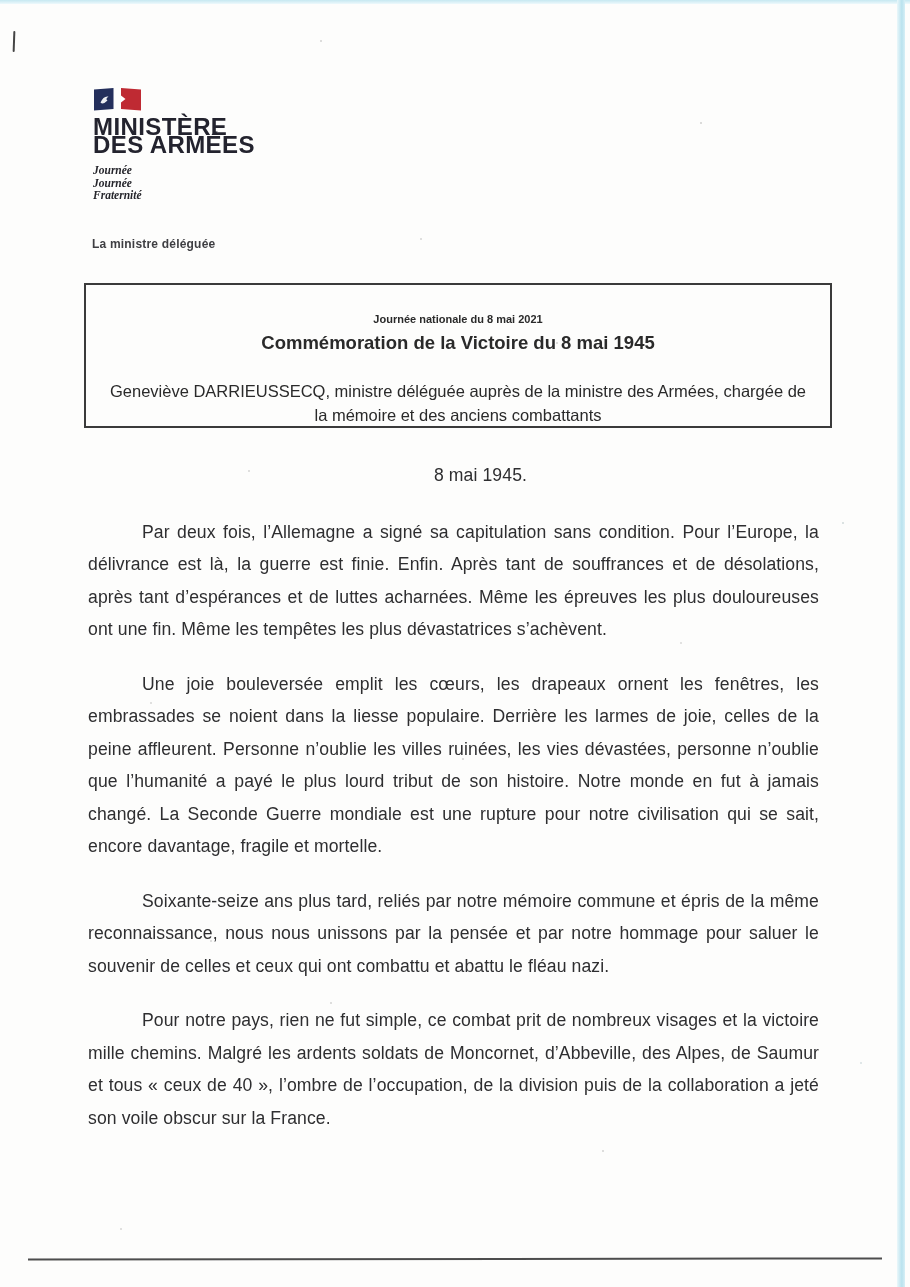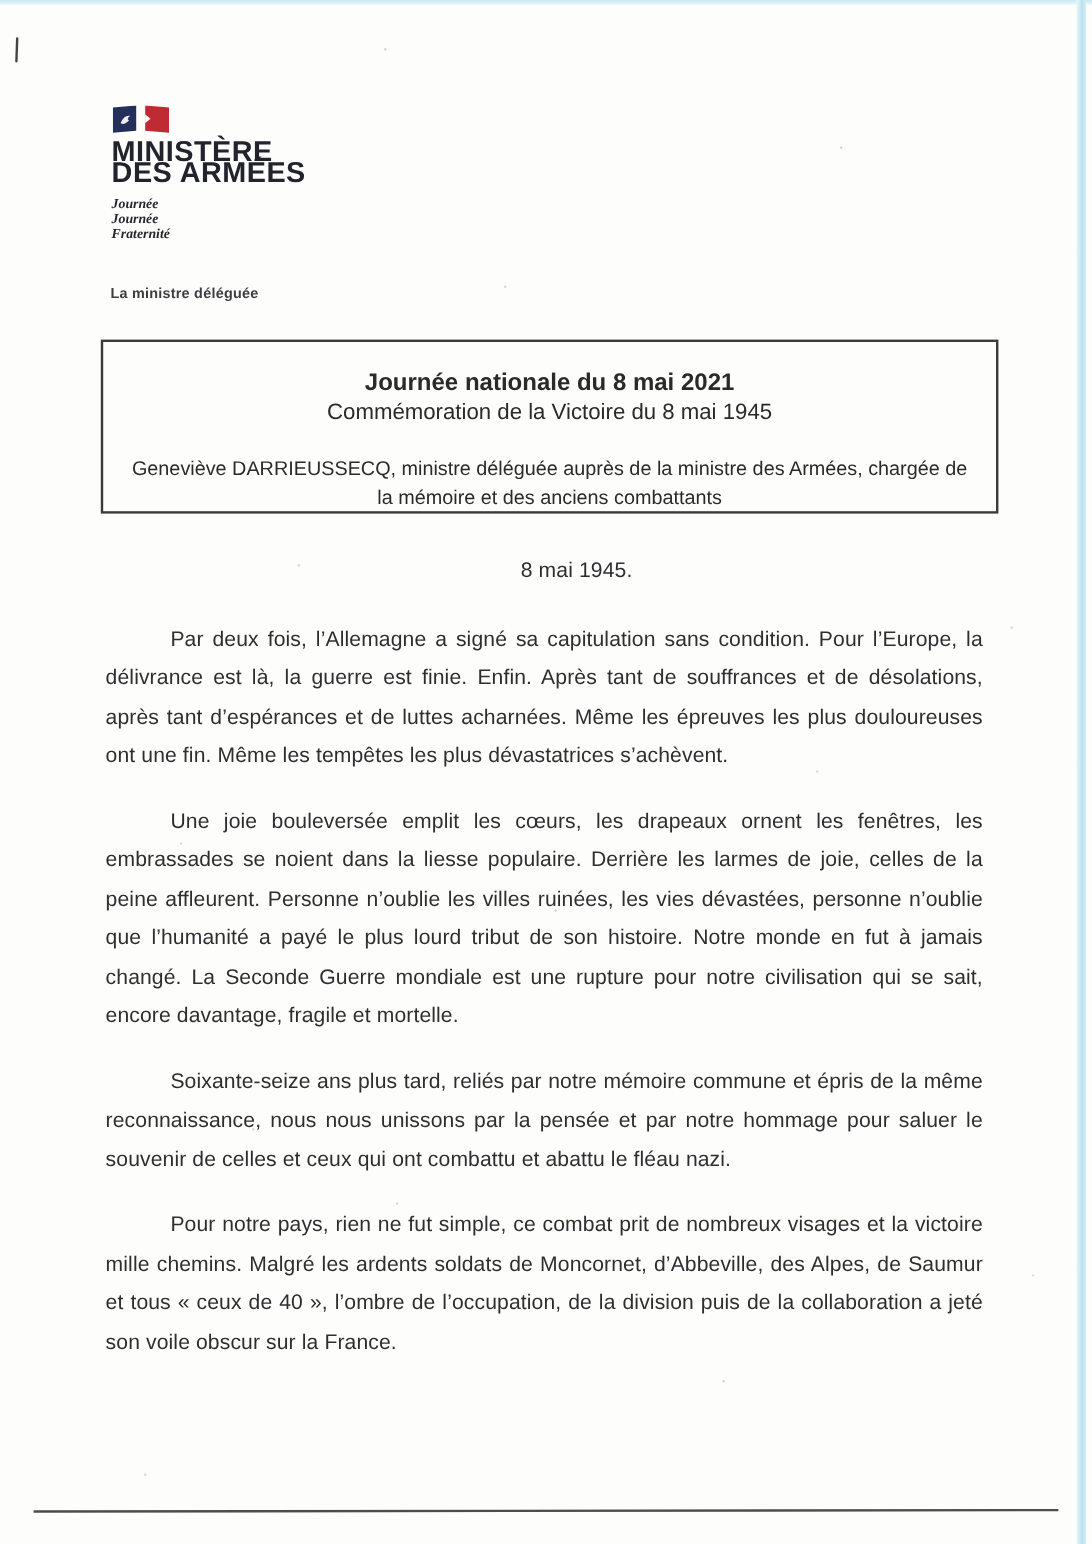--- a/index.html
+++ b/index.html
@@ -32,22 +32,22 @@
   .ministry{margin-top:7px;font-weight:bold;font-size:24px;line-height:17.5px;
     letter-spacing:.4px;color:#23232e;}
   .motto{margin-top:11px;font-family:"Liberation Serif","DejaVu Serif",serif;
     font-style:italic;font-weight:bold;font-size:11.5px;line-height:12.5px;color:#26262c;}
   
   .sender-title{position:absolute;left:92px;top:237px;font-size:12px;
     font-weight:bold;letter-spacing:.2px;color:#3e3e42;}
   
   .header-box{position:absolute;left:84px;top:283px;width:748px;height:145px;
     box-sizing:border-box;border:2px solid #3b3b3b;text-align:center;color:#2a2a2a;}
-  .header-box .t1{margin-top:23px;font-weight:bold;font-size:20px;line-height:22px;}
-  .header-box .t2{margin-top:1px;font-weight:normal;font-size:18.5px;line-height:24px;}
+  .header-box .t1{margin-top:23px;font-weight:bold;font-size:11px;line-height:22px;}
+  .header-box .t2{margin-top:1px;font-weight:bold;font-size:18.5px;line-height:24px;}
   .header-box .attribution{margin:24px auto 16px;max-width:706px;font-size:16.5px;line-height:24px;}
   
   .document-body{position:absolute;left:88px;top:459px;width:731px;
     font-size:17.6px;line-height:32.5px;text-align:justify;letter-spacing:.1px;}
   .document-body p{margin:0 0 22px;text-indent:54px;}
   .document-body p.opening{margin-bottom:24px;text-align:center;}
 </style>
 </head>
 <body>
 

